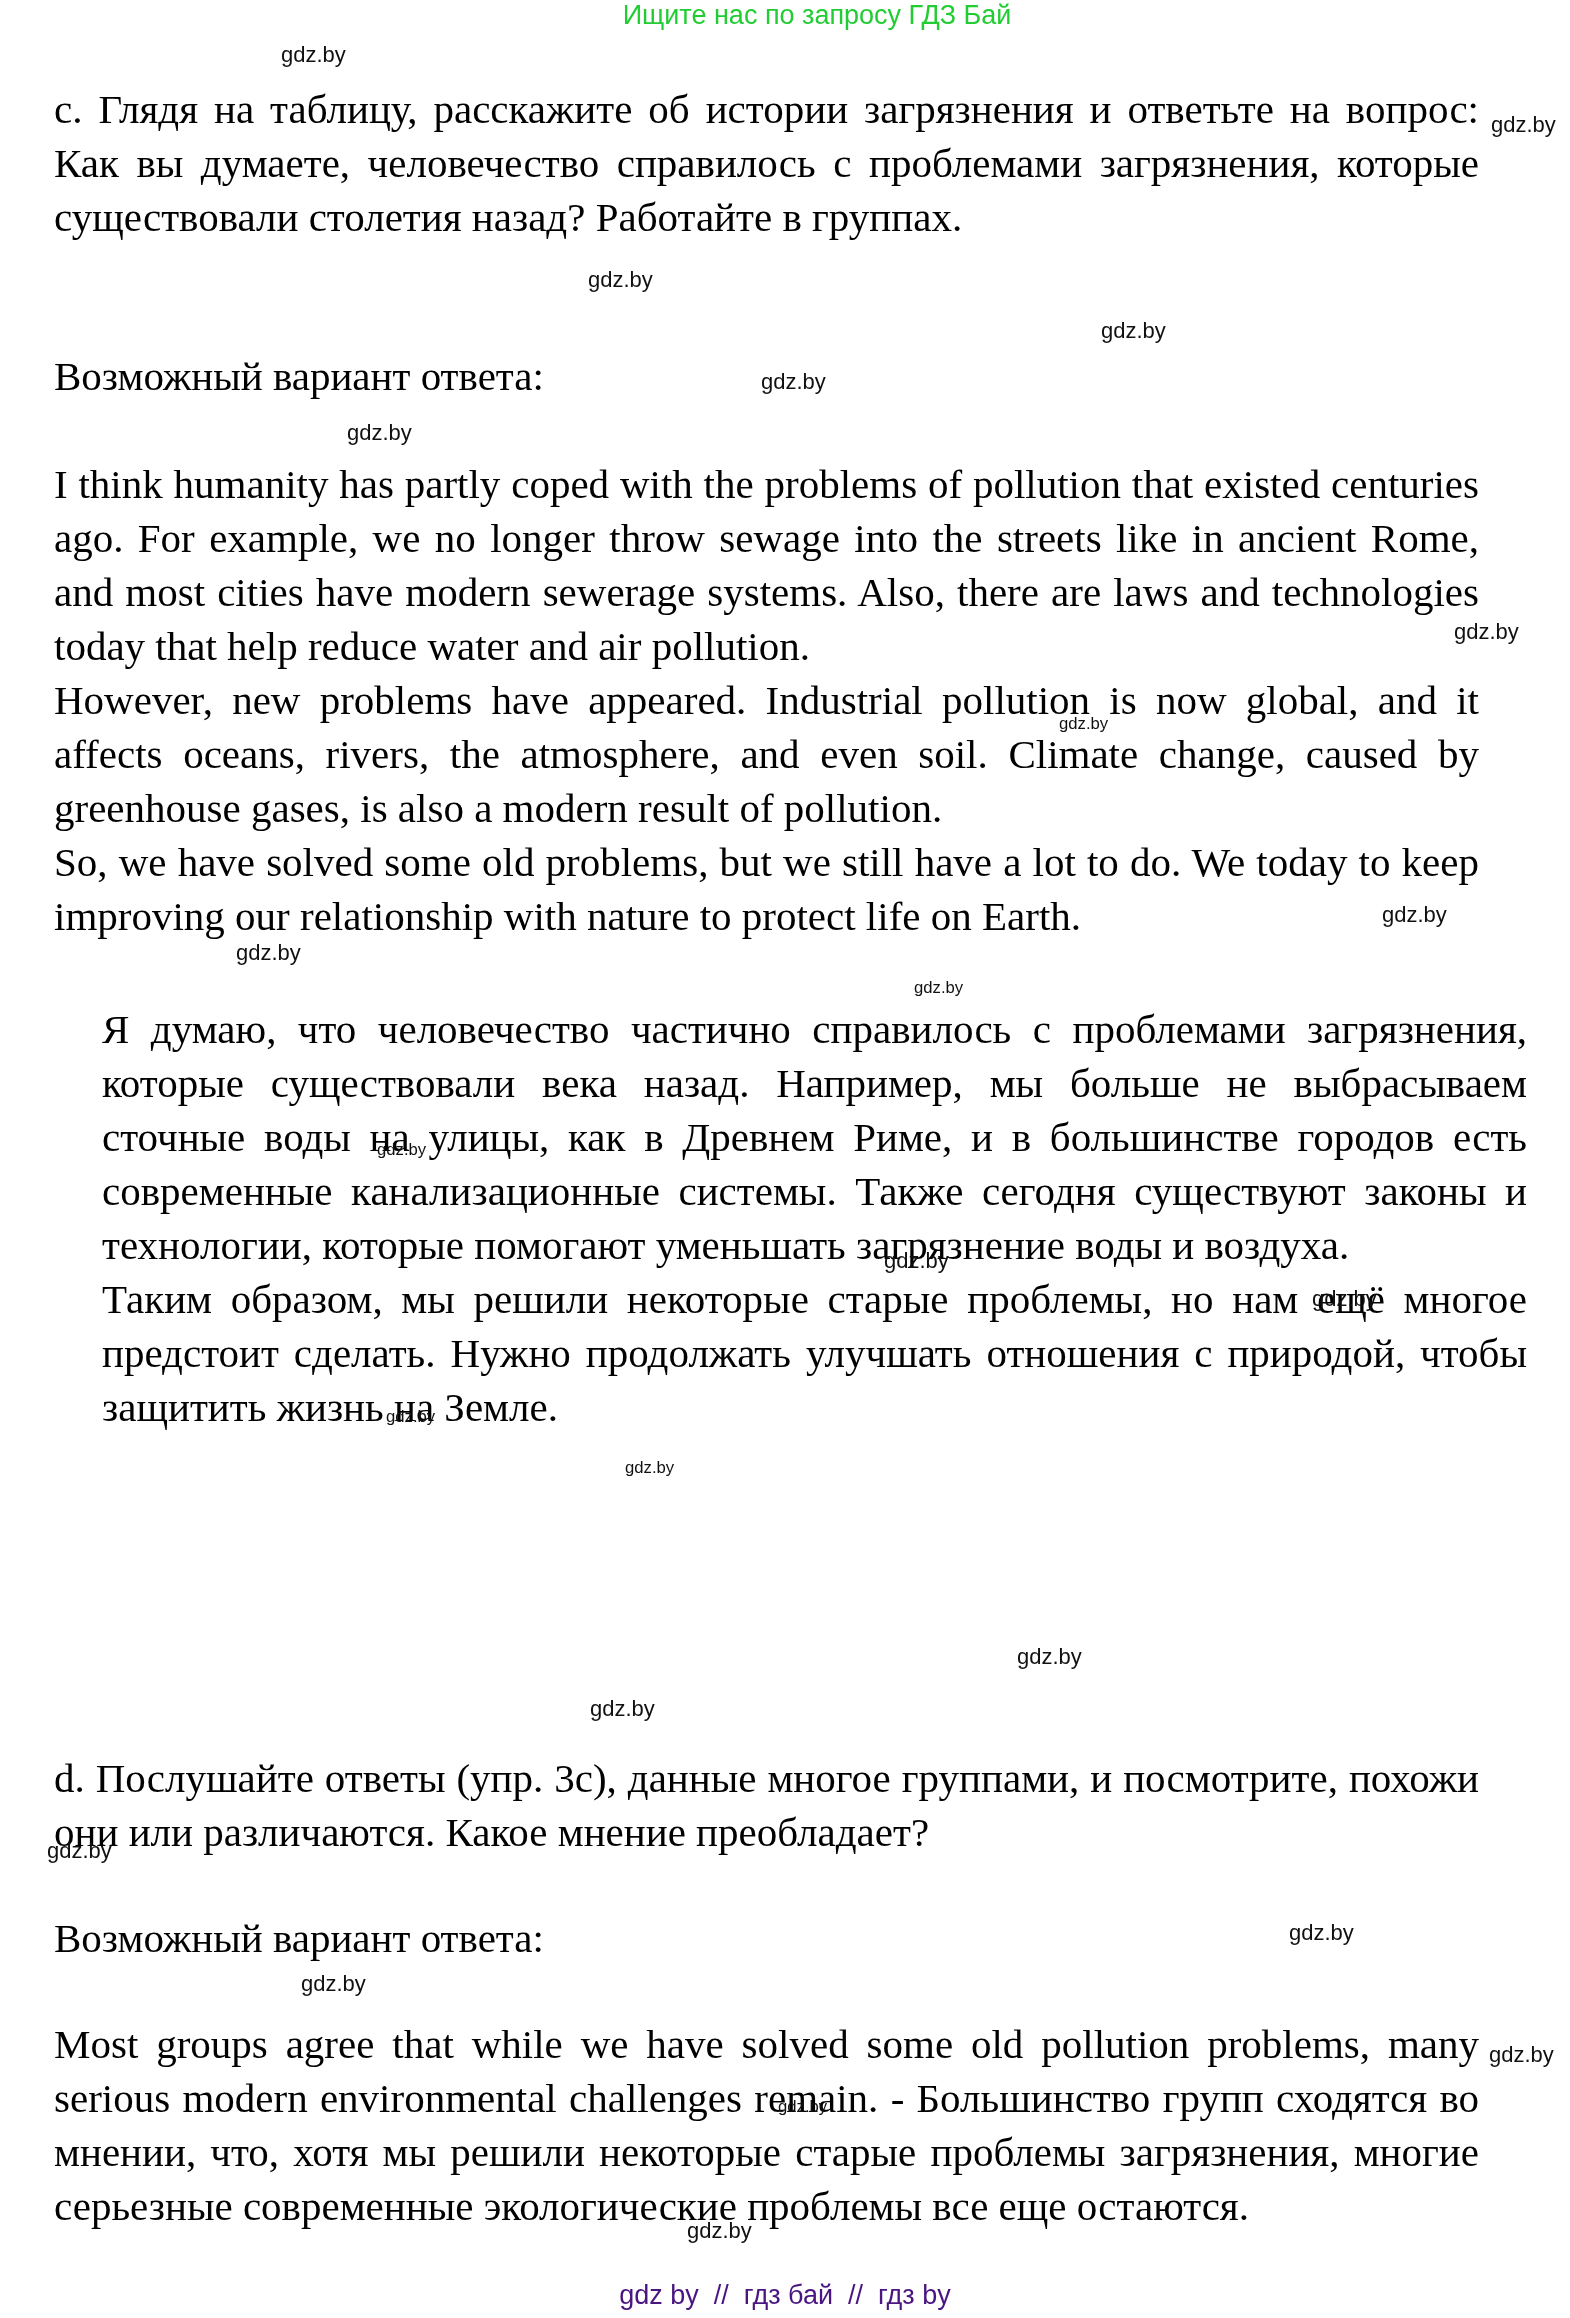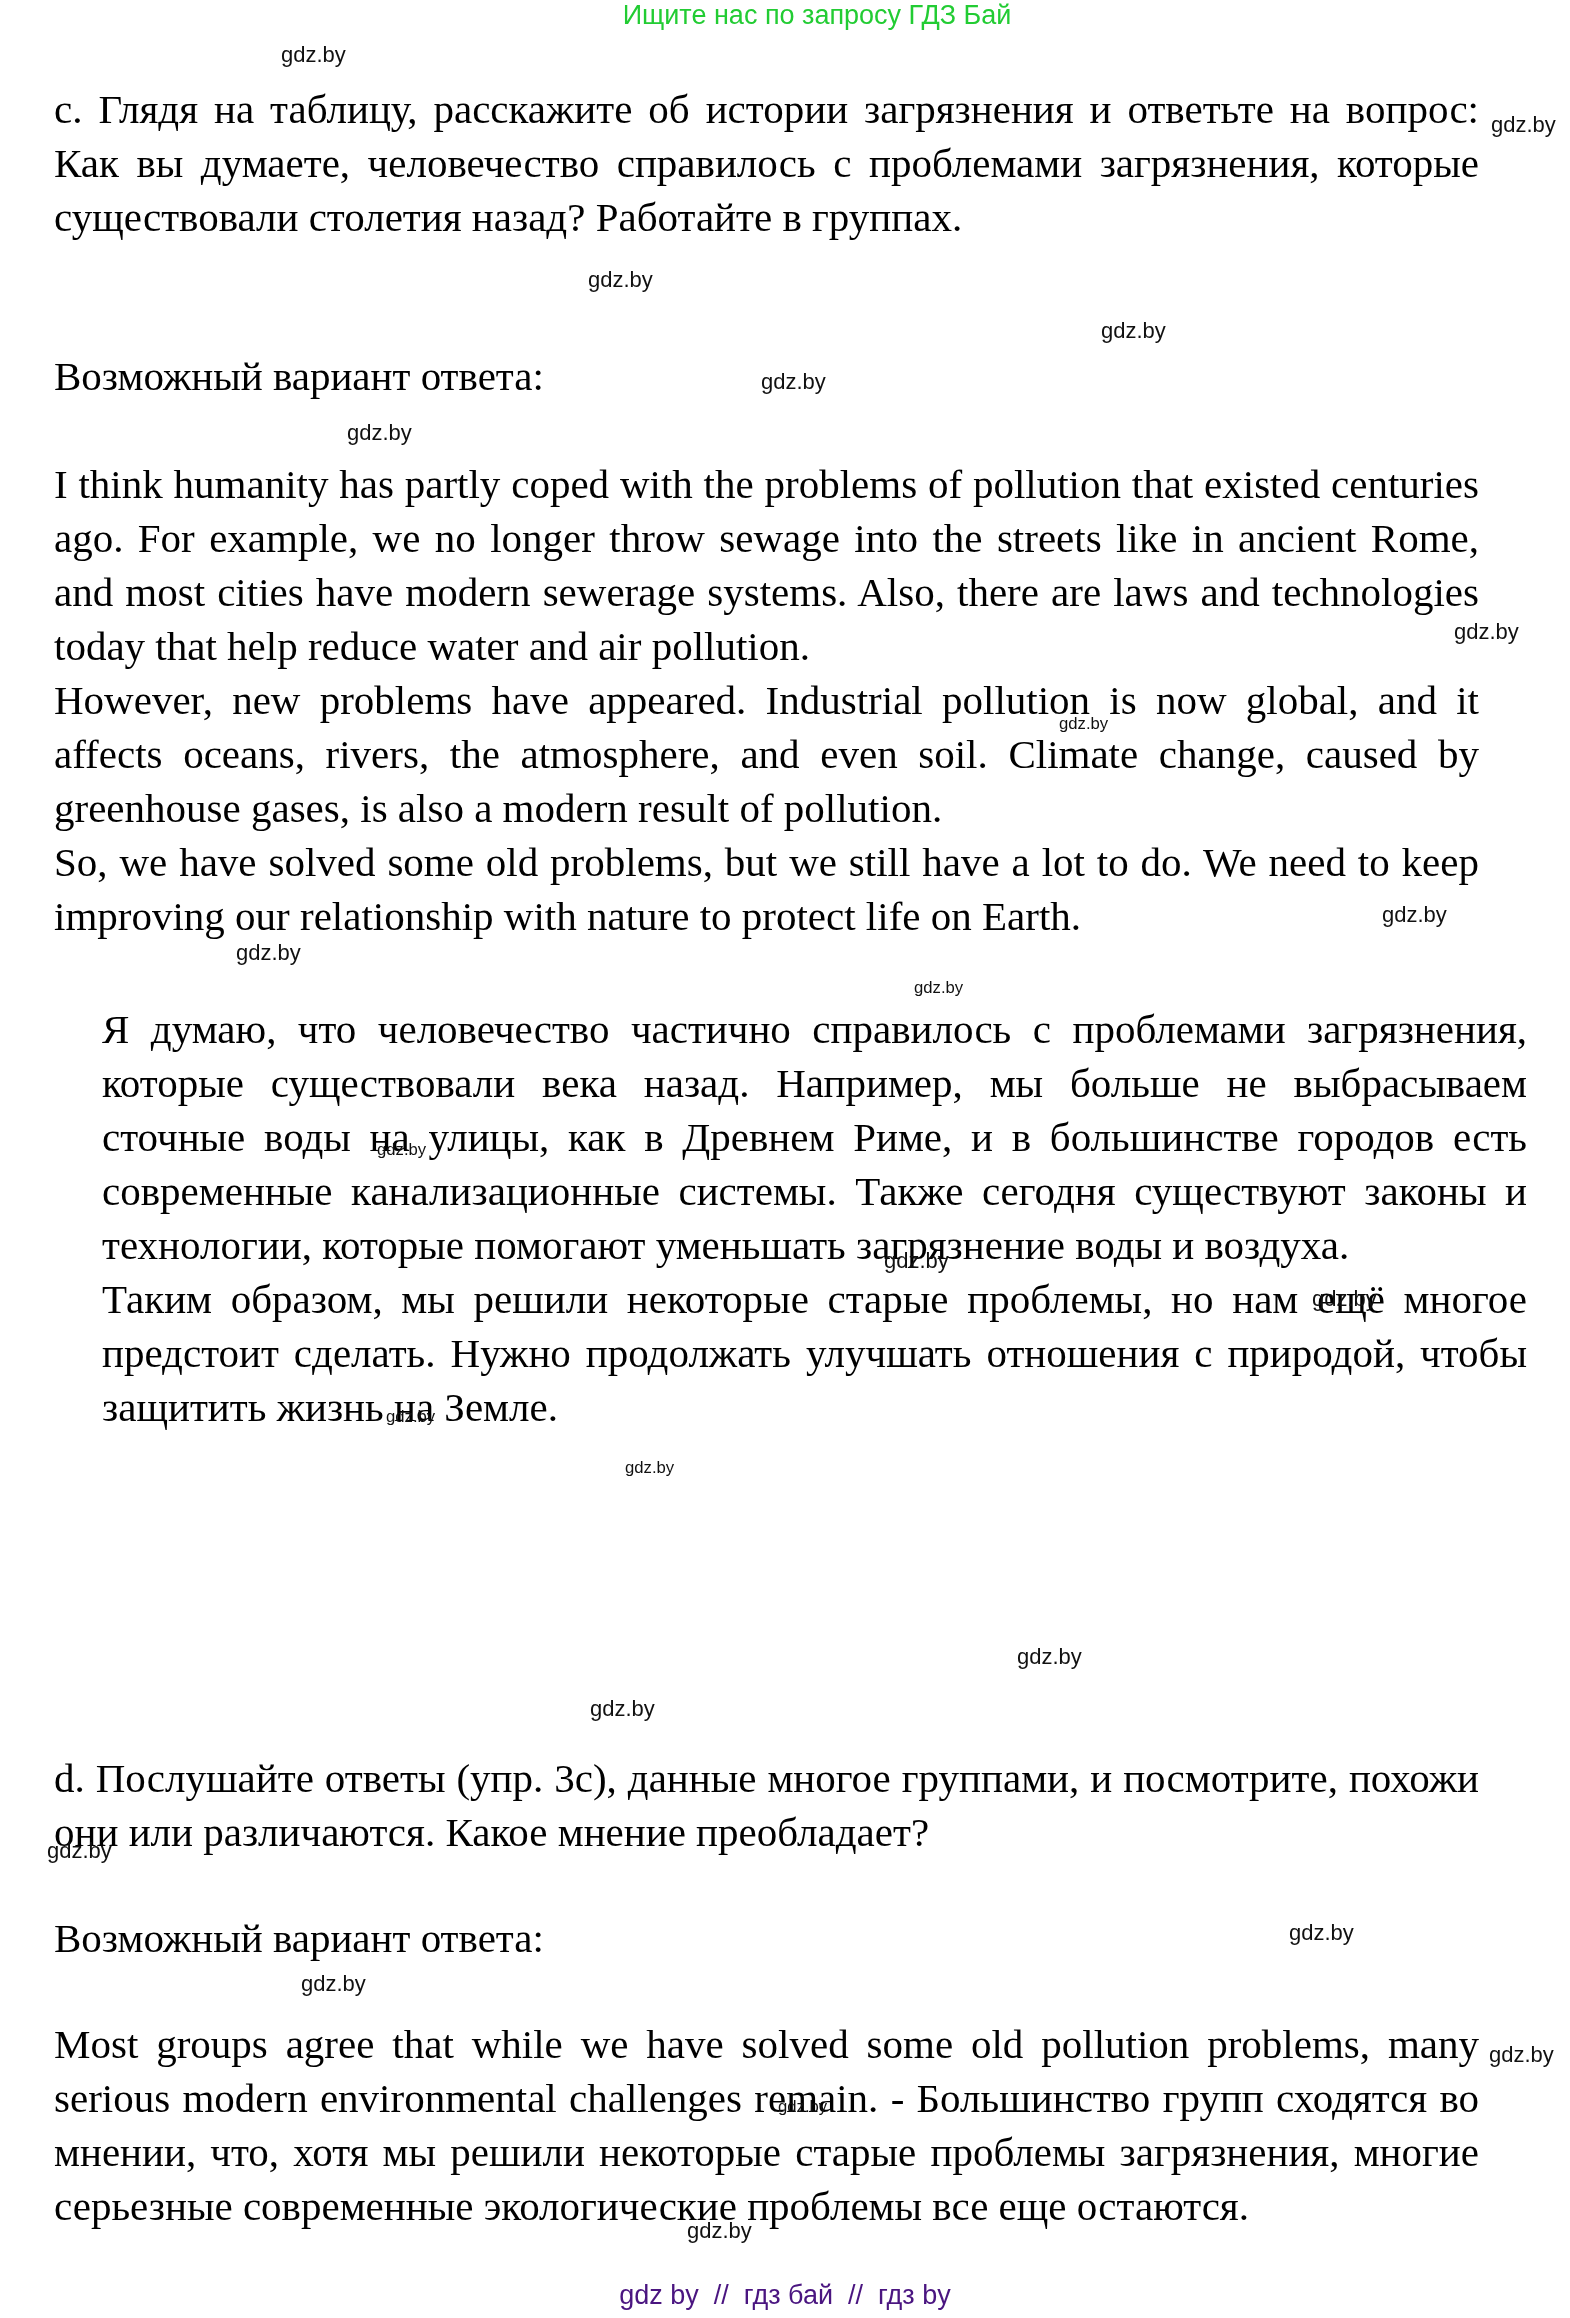--- a/index.html
+++ b/index.html
@@ -21,21 +21,21 @@
   <p>с. Глядя на таблицу, расскажите об истории загрязнения и ответьте на вопрос: Как вы думаете, человечество справилось с проблемами загрязнения, которые существовали столетия назад? Работайте в группах.</p>
 </div>
 
 <div class="block" style="top:349px;">
   <p>Возможный вариант ответа:</p>
 </div>
 
 <div class="block just" style="top:457px;">
   <p>I think humanity has partly coped with the problems of pollution that existed centuries ago. For example, we no longer throw sewage into the streets like in ancient Rome, and most cities have modern sewerage systems. Also, there are laws and technologies today that help reduce water and air pollution.</p>
   <p>However, new problems have appeared. Industrial pollution is now global, and it affects oceans, rivers, the atmosphere, and even soil. Climate change, caused by greenhouse gases, is also a modern result of pollution.</p>
-  <p>So, we have solved some old problems, but we still have a lot to do. We need to keep improving our relationship with nature to protect life on Earth.</p>
+  <p>So, we have solved some old problems, but we still have a lot to do. We today to keep improving our relationship with nature to protect life on Earth.</p>
 </div>
 
 <div class="block just" style="top:1002px;margin-left:48px;">
   <p>Я думаю, что человечество частично справилось с проблемами загрязнения, которые существовали века назад. Например, мы больше не выбрасываем сточные воды на улицы, как в Древнем Риме, и в большинстве городов есть современные канализационные системы. Также сегодня существуют законы и технологии, которые помогают уменьшать загрязнение воды и воздуха.</p>
   <p>Таким образом, мы решили некоторые старые проблемы, но нам ещё многое предстоит сделать. Нужно продолжать улучшать отношения с природой, чтобы защитить жизнь на Земле.</p>
 </div>
 
 <div class="block just" style="top:1751px;">
   <p>d. Послушайте ответы (упр. 3с), данные многое группами, и посмотрите, похожи они или различаются. Какое мнение преобладает?</p>
 </div>

